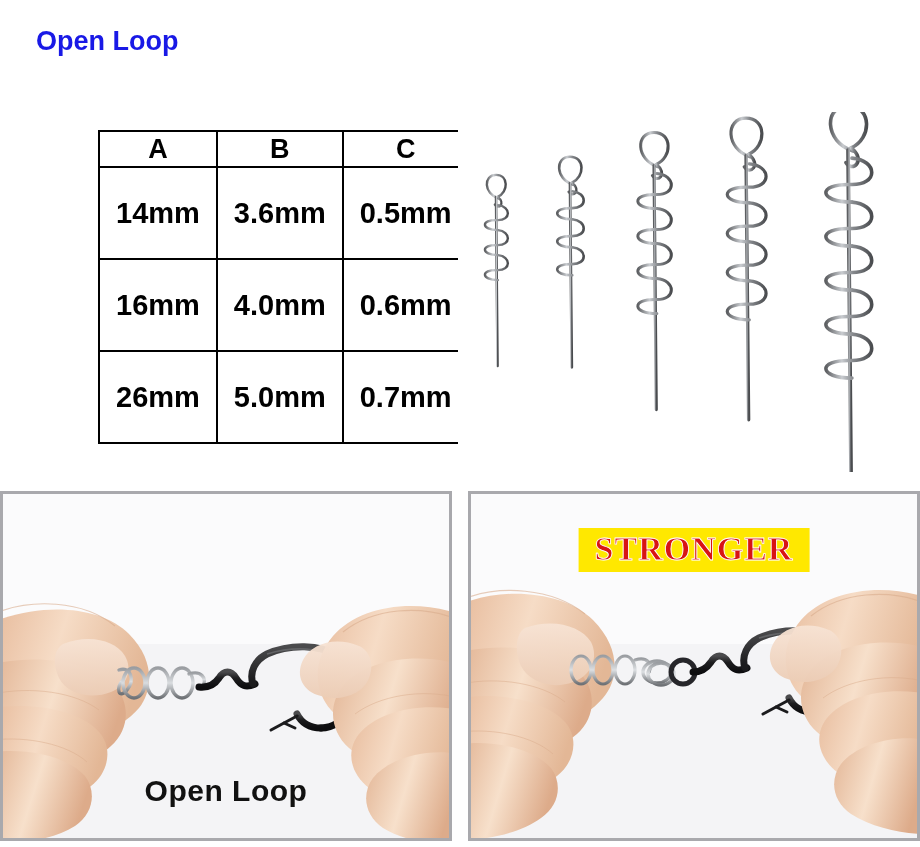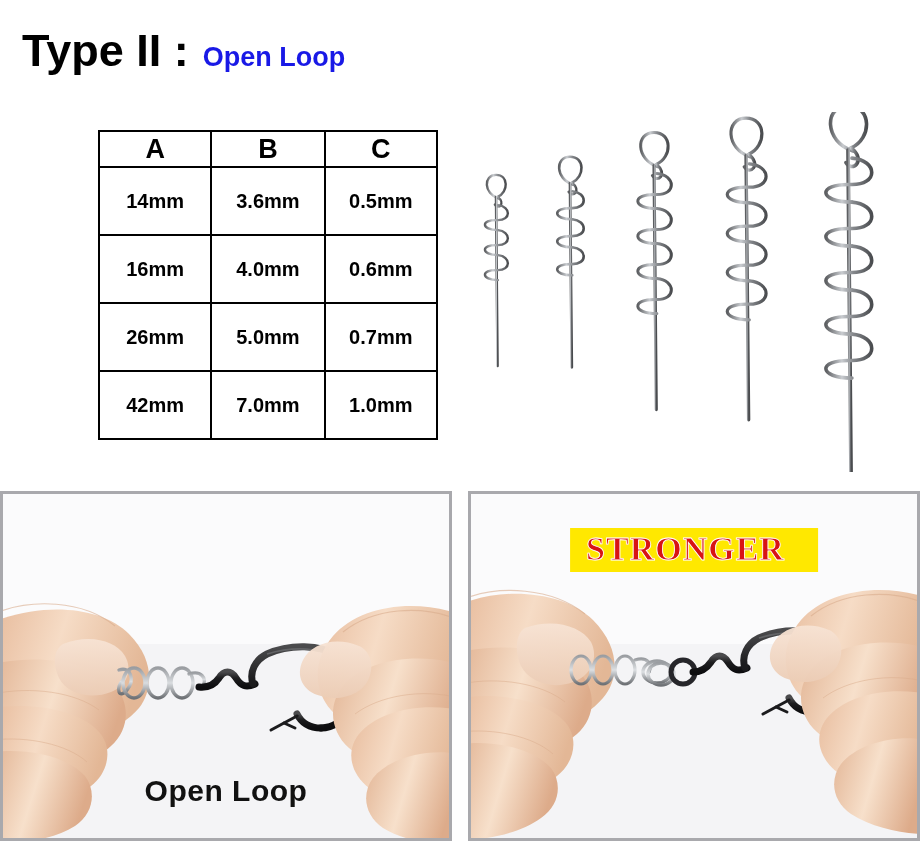--- a/index.html
+++ b/index.html
@@ -39,21 +39,21 @@
     border:2px solid #000000;
     text-align:center;
     font-weight:bold;
     color:#000000;
     font-family:"Liberation Sans", sans-serif;
   }
   .spec-table th{
     height:34px;font-size:27px;padding:0;
   }
   .spec-table td{
-    height:58px;font-size:20px;padding:4px;
+    height:58px;font-size:29px;padding:16px;
   }
   .spec-table col.c1{width:113px;}
   .spec-table col.c2{width:114px;}
   .spec-table col.c3{width:113px;}
 
   
   .springs-area{
     position:absolute;left:458px;top:112px;
     width:462px;height:360px;
     background:#ffffff;
@@ -83,21 +83,21 @@
     font-family:"Liberation Sans", sans-serif;
     letter-spacing:0.5px;
     z-index:6;
   }
 
   .stronger-badge{
     position:absolute;
     left:50%;transform:translateX(-50%);
     top:34px;
     background:#ffe800;
-    padding:4px 33px 6px 16px;
+    padding:4px 16px 6px 16px;
     z-index:7;
   }
   .stronger-badge span{
     font-family:"Liberation Serif", serif;
     font-size:34px;font-weight:bold;
     color:#d81414;
     letter-spacing:1px;
     line-height:1;
     display:block;
     -webkit-text-stroke:0.8px #ffffff;
@@ -105,21 +105,20 @@
   }
 
   .photo-svg{position:absolute;left:0;top:0;}
 </style>
 </head>
 <body>
 
 <div class="page">
 
   <div class="title-row">
-    <span class="title-main">Type II :</span>
     <span class="title-sub">Open Loop</span>
   </div>
 
   <table class="spec-table">
     <colgroup>
         <col class="c1">
         <col class="c2">
         <col class="c3">
       </colgroup>
     <thead>
@@ -138,25 +137,20 @@
       <tr>
         <td>16mm</td>
         <td>4.0mm</td>
         <td>0.6mm</td>
       </tr>
       <tr>
         <td>26mm</td>
         <td>5.0mm</td>
         <td>0.7mm</td>
       </tr>
-      <tr>
-        <td>42mm</td>
-        <td>7.0mm</td>
-        <td>1.0mm</td>
-      </tr>
     </tbody>
   </table>
 
   <div class="springs-area">
     <svg class="photo-svg" width="462" height="360" viewBox="0 0 462 360">
       <defs>
         <linearGradient id="steel" x1="0" y1="0" x2="1" y2="0">
           <stop offset="0%" stop-color="#5d5f62"></stop>
           <stop offset="35%" stop-color="#c9ccd0"></stop>
           <stop offset="60%" stop-color="#85888c"></stop>

